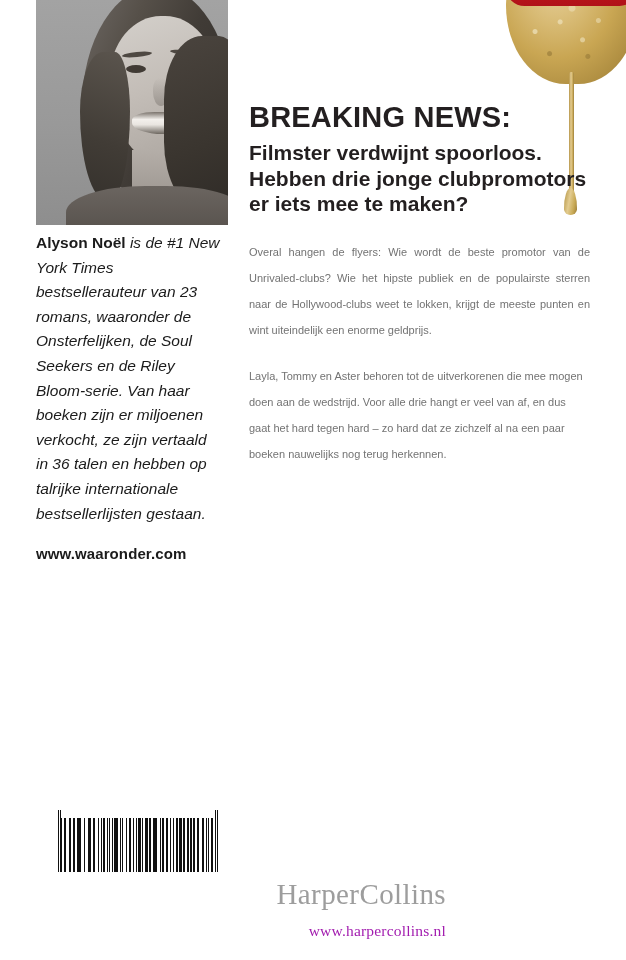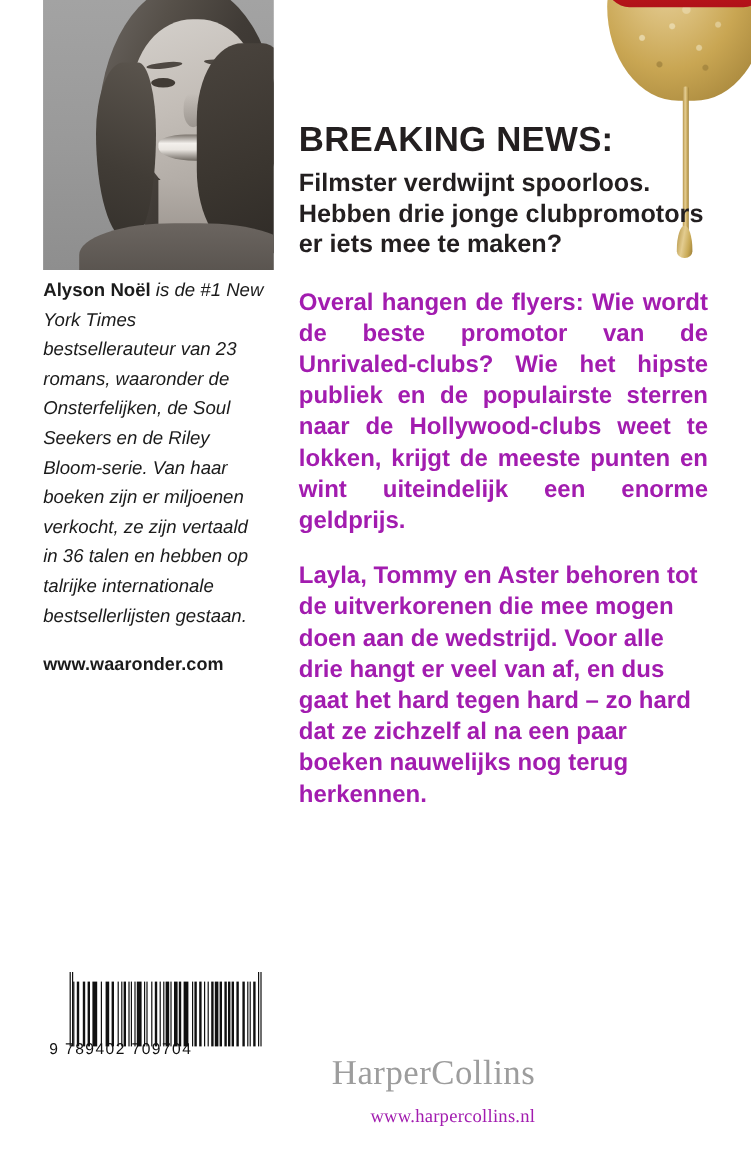--- a/index.html
+++ b/index.html
@@ -210,26 +210,25 @@
     margin: 0 0 6px 0;
   }
   #subhead {
     font-size: 21px;
     font-weight: bold;
     color: #231f20;
     line-height: 25.5px;
     margin: 0 0 22px 0;
   }
   #blurb .para {
-    font-size: 20px;
+    font-size: 11px;
     line-height: 26px;
-    color: #a21caf;
+    color: #737373;
     text-align: justify;
     margin: 0 0 20px 0;
-    font-weight: bold;
   }
   #blurb .para:last-child { text-align: left; }
 
   
   #isbn-block {
     position: absolute;
     left: 38px;
     top: 810px;
     width: 190px;
   }
@@ -419,21 +418,20 @@
           <div class="bar short" style="width: 1.05px;"></div>
           <div class="bar sp short" style="width: 1.05px;"></div>
           <div class="bar short" style="width: 1.05px;"></div>
           <div class="bar sp short" style="width: 2.1px;"></div>
           <div class="bar short" style="width: 2.1px;"></div>
           <div class="bar sp short" style="width: 2.1px;"></div>
           <div class="bar" style="width: 1.05px;"></div>
           <div class="bar sp" style="width: 1.05px;"></div>
           <div class="bar" style="width: 1.05px;"></div>
         </div>
-      <div id="barcode-digits">9  789402  709704</div>
     </div>
   </div>
 
   <div id="publisher">
     <div id="publisher-name">HarperCollins</div>
     <div id="publisher-url">www.harpercollins.nl</div>
   </div>
 
 </div>
 

